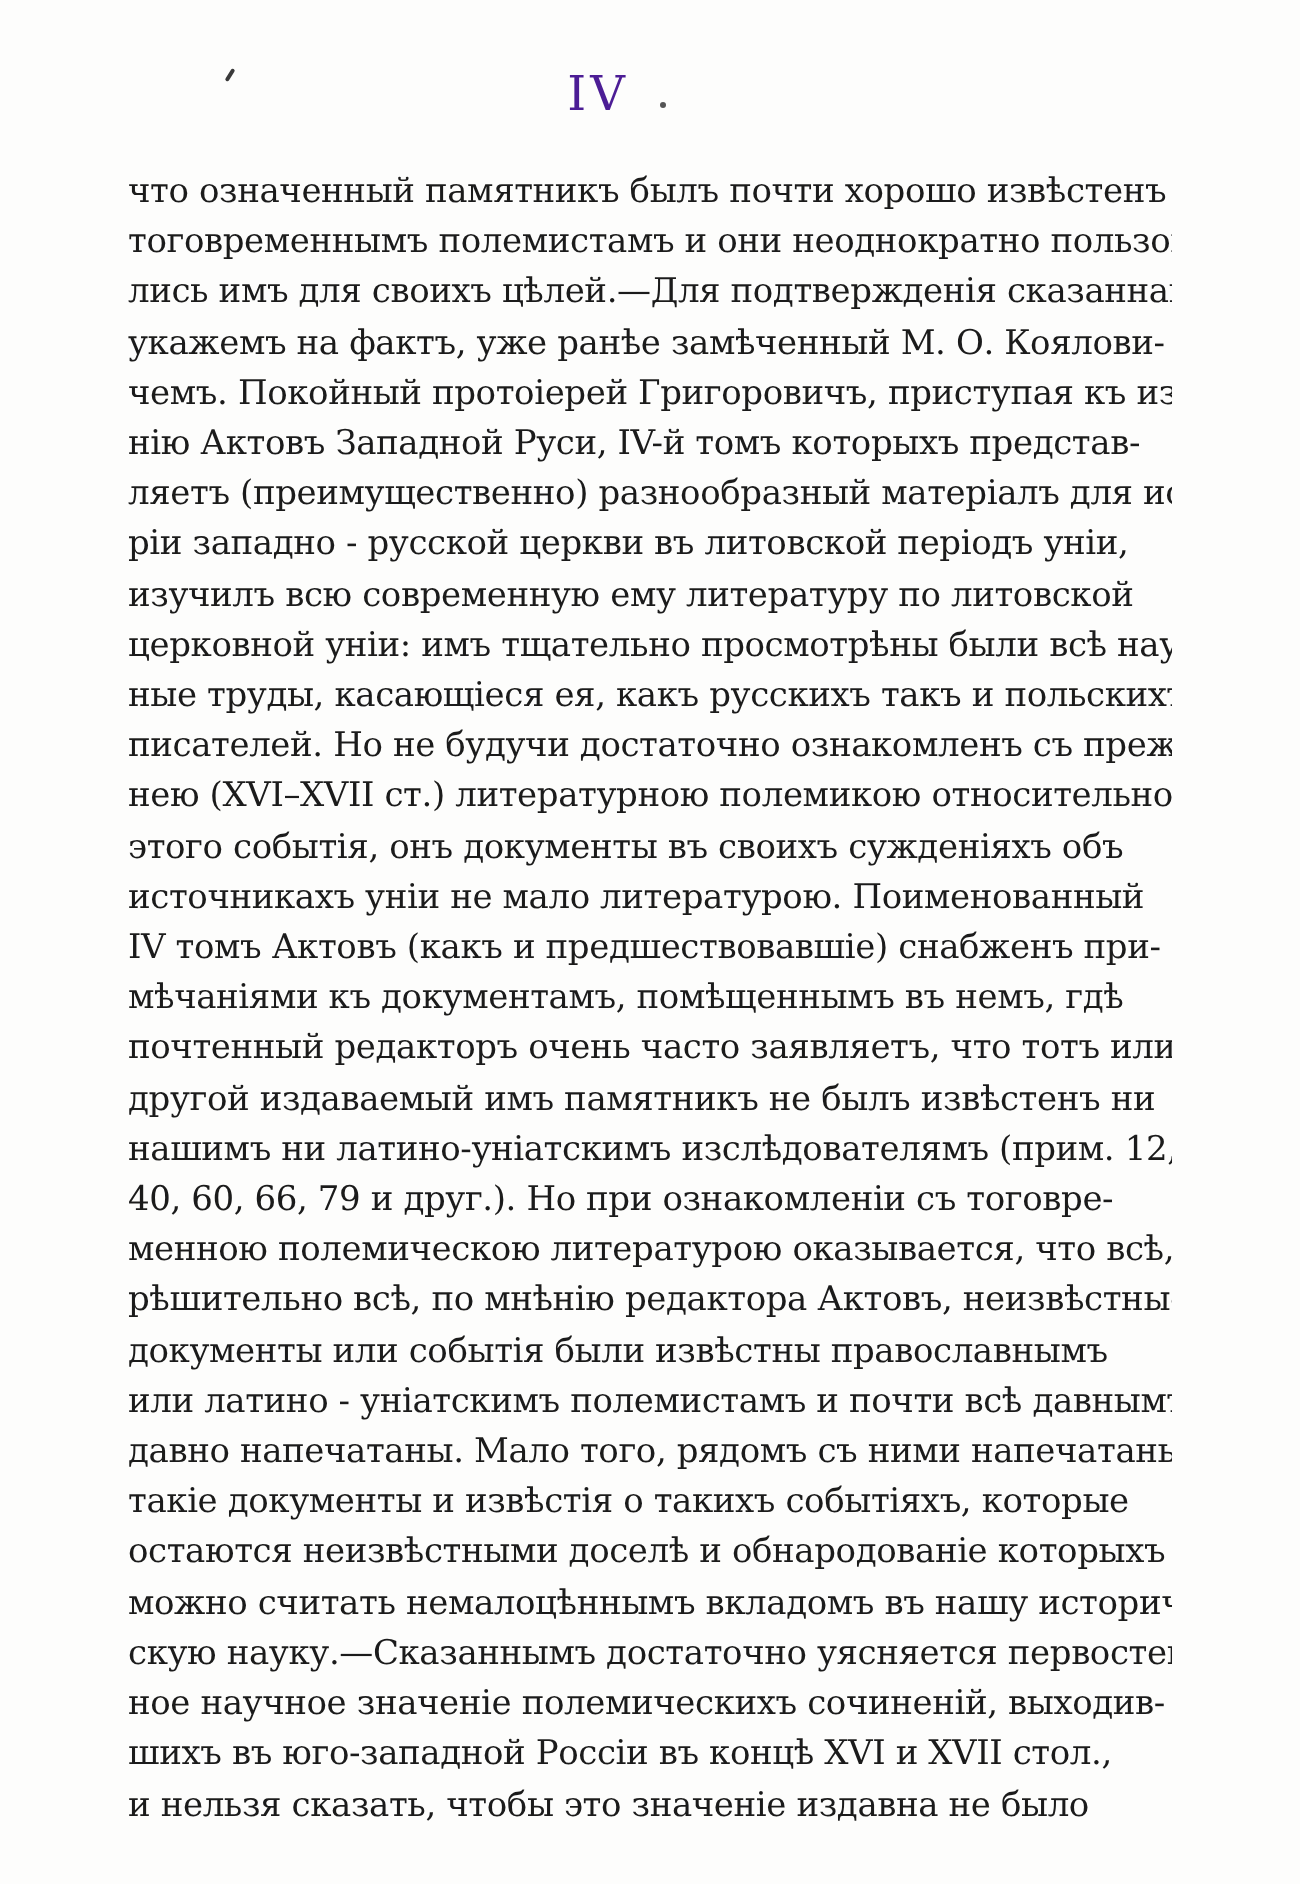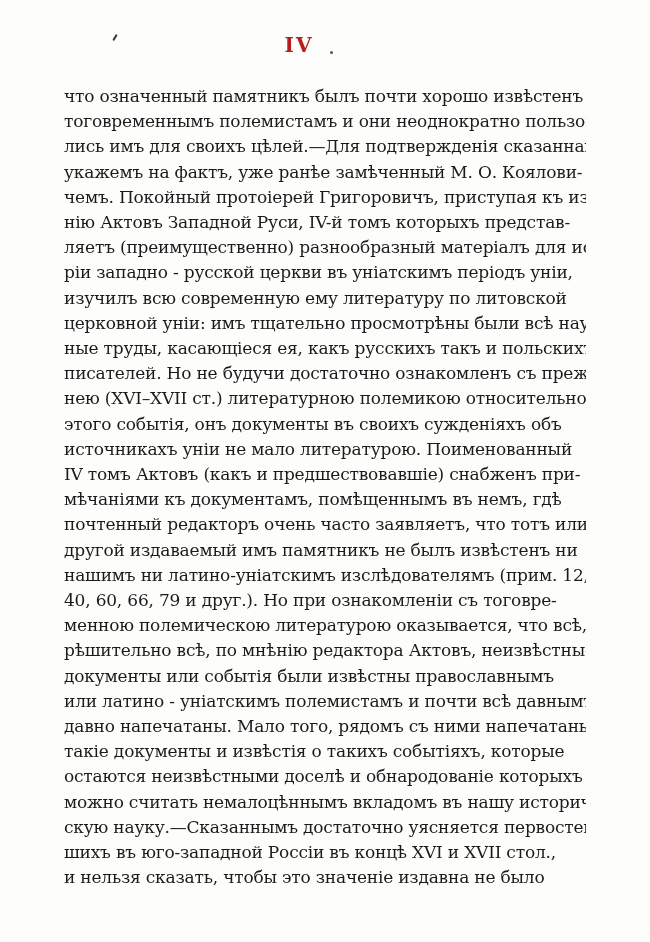--- a/index.html
+++ b/index.html
@@ -15,24 +15,24 @@
     overflow: hidden;
     font-family: "DejaVu Serif", "Liberation Serif", serif;
     color: #1b1b1b;
   }
   .page-number {
     position: absolute;
     top: 33px;
     left: 38px;
     width: 522px;
     text-align: center;
-    font-size: 20px;
-    font-weight: 700;
+    font-size: 24px;
+    font-weight: 400;
     letter-spacing: 2px;
-    color: #b91c1c;
+    color: #4c1d95;
   }
   .text-block {
     position: absolute;
     top: 84px;
     left: 64px;
     width: 522px;
   }
   .line {
     font-size: 17px;
     line-height: 25.2px;
@@ -70,21 +70,21 @@
   <div class="page-number">IV</div>
 
   <div class="text-block">
     <div class="line">что означенный памятникъ былъ почти хорошо извѣстенъ</div>
     <div class="line">тоговременнымъ полемистамъ и они неоднократно пользова-</div>
     <div class="line">лись имъ для своихъ цѣлей.—Для подтвержденія сказаннаго</div>
     <div class="line">укажемъ на фактъ, уже ранѣе замѣченный М. О. Коялови-</div>
     <div class="line">чемъ. Покойный протоіерей Григоровичъ, приступая къ изда-</div>
     <div class="line">нію Актовъ Западной Руси, IV-й томъ которыхъ представ-</div>
     <div class="line">ляетъ (преимущественно) разнообразный матеріалъ для исто-</div>
-    <div class="line">ріи западно - русской церкви въ уніатскимъ періодъ уніи,</div>
+    <div class="line">ріи западно - русской церкви въ литовской періодъ уніи,</div>
     <div class="line">изучилъ всю современную ему литературу по литовской</div>
     <div class="line">церковной уніи: имъ тщательно просмотрѣны были всѣ науч-</div>
     <div class="line">ные труды, касающіеся ея, какъ русскихъ такъ и польскихъ</div>
     <div class="line">писателей. Но не будучи достаточно ознакомленъ съ преж-</div>
     <div class="line">нею (XVI–XVII ст.) литературною полемикою относительно</div>
     <div class="line">этого событія, онъ документы въ своихъ сужденіяхъ объ</div>
     <div class="line">источникахъ уніи не мало литературою. Поименованный</div>
     <div class="line">IV томъ Актовъ (какъ и предшествовавшіе) снабженъ при-</div>
     <div class="line">мѣчаніями къ документамъ, помѣщеннымъ въ немъ, гдѣ</div>
     <div class="line">почтенный редакторъ очень часто заявляетъ, что тотъ или</div>
@@ -93,16 +93,17 @@
     <div class="line">40, 60, 66, 79 и друг.). Но при ознакомленіи съ тоговре-</div>
     <div class="line">менною полемическою литературою оказывается, что всѣ,</div>
     <div class="line">рѣшительно всѣ, по мнѣнію редактора Актовъ, неизвѣстные</div>
     <div class="line">документы или событія были извѣстны православнымъ</div>
     <div class="line">или латино - уніатскимъ полемистамъ и почти всѣ давнымъ</div>
     <div class="line">давно напечатаны. Мало того, рядомъ съ ними напечатаны</div>
     <div class="line">такіе документы и извѣстія о такихъ событіяхъ, которые</div>
     <div class="line">остаются неизвѣстными доселѣ и обнародованіе которыхъ</div>
     <div class="line">можно считать немалоцѣннымъ вкладомъ въ нашу историче-</div>
     <div class="line">скую науку.—Сказаннымъ достаточно уясняется первостепен-</div>
+    <div class="line">ное научное значеніе полемическихъ сочиненій, выходив-</div>
     <div class="line">шихъ въ юго-западной Россіи въ концѣ XVI и XVII стол.,</div>
     <div class="line">и нельзя сказать, чтобы это значеніе издавна не было</div>
   </div>
 </div>
 
 </body></html>

